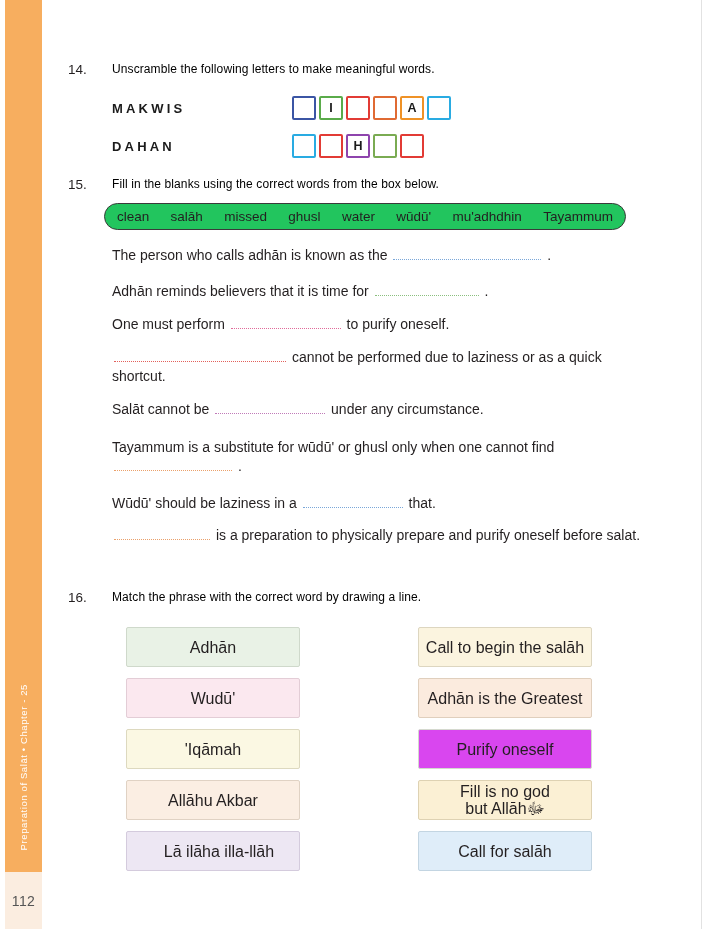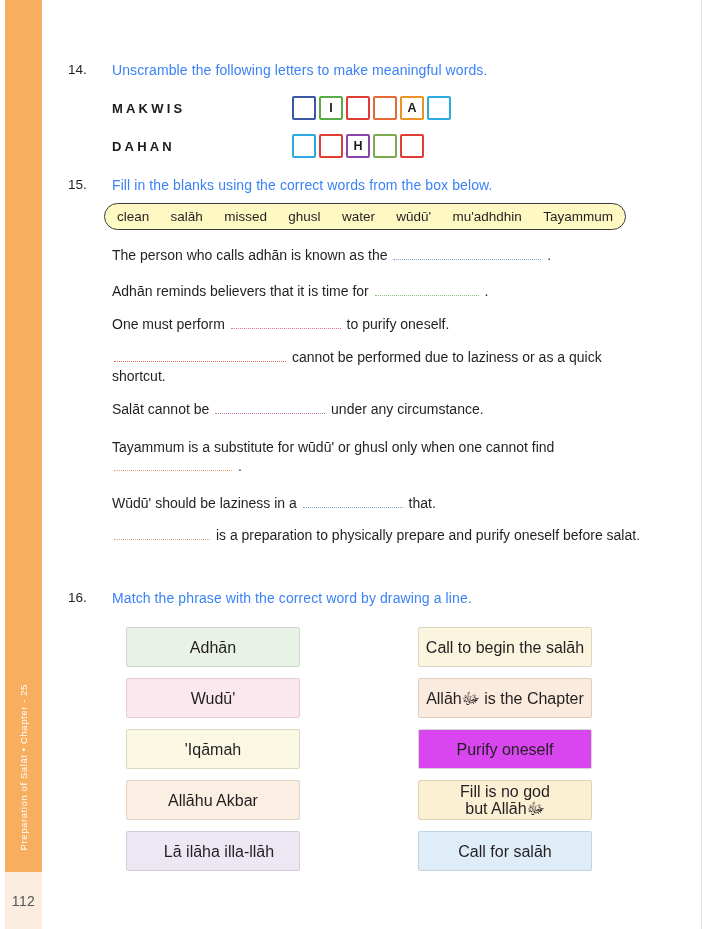--- a/index.html
+++ b/index.html
@@ -84,22 +84,22 @@
     left: 68px;
     top: 0;
     width: 40px;
     font-size: 13.5px;
     color: #231f20;
   }
   .q-text {
     position: absolute;
     left: 112px;
     top: 0;
-    font-size: 14px;
-    color: #3b82f6;
+    font-size: 12px;
+    color: #000000;
     letter-spacing: 0.1px;
   }
 
   
   .scramble-row {
     position: absolute;
     left: 112px;
     display: flex;
     align-items: center;
   }
@@ -223,21 +223,21 @@
         <div class="letter-cell" style="border-color: rgb(142, 68, 173);">H</div>
         <div class="letter-cell" style="border-color: rgb(122, 171, 82);"></div>
         <div class="letter-cell" style="border-color: rgb(226, 59, 53);"></div>
       </div>
   </div>
 
   <div class="question" style="top:177px;">
     <div class="q-num">15.</div>
     <div class="q-text">Fill in the blanks using the correct words from the box below.</div>
   </div>
-  <div id="word-bank" style="background: #fef9c3;">
+  <div id="word-bank" style="background: #22c55e;">
       <span class="bank-word">clean</span>
       <span class="bank-word">salāh</span>
       <span class="bank-word">missed</span>
       <span class="bank-word">ghusl</span>
       <span class="bank-word">water</span>
       <span class="bank-word">wūdū'</span>
       <span class="bank-word">mu'adhdhin</span>
       <span class="bank-word">Tayammum</span>
     </div>
   <div id="fill-sentences">
@@ -255,20 +255,20 @@
     <div class="q-num">16.</div>
     <div class="q-text">Match the phrase with the correct word by drawing a line.</div>
   </div>
   <div id="match-area">
       <div class="match-box match-left" style="background: rgb(233, 242, 230); border-color: rgb(207, 217, 203); white-space: pre-line; top: 627px;">Adhān</div>
       <div class="match-box match-left" style="background: rgb(251, 232, 239); border-color: rgb(227, 205, 214); white-space: pre-line; top: 678px;">Wudū'</div>
       <div class="match-box match-left" style="background: rgb(251, 248, 227); border-color: rgb(221, 217, 191); white-space: pre-line; top: 729px;">'Iqāmah</div>
       <div class="match-box match-left" style="background: rgb(251, 238, 227); border-color: rgb(224, 210, 196); white-space: pre-line; top: 780px;">Allāhu Akbar</div>
       <div class="match-box match-left" style="background: rgb(237, 231, 243); border-color: rgb(212, 203, 221); white-space: pre-line; top: 831px; padding-left: 12px;">Lā ilāha illa-llāh</div>
       <div class="match-box match-right" style="background: rgb(251, 244, 223); border-color: rgb(221, 214, 192); white-space: pre-line; top: 627px;">Call to begin the salāh</div>
-      <div class="match-box match-right" style="background: rgb(251, 235, 222); border-color: rgb(224, 207, 189); white-space: pre-line; top: 678px;">Allāhﷻ is the Chapter</div>
+      <div class="match-box match-right" style="background: rgb(251, 235, 222); border-color: rgb(224, 207, 189); white-space: pre-line; top: 678px;">Adhān is the Greatest</div>
       <div class="match-box match-right" style="background: #d946ef; border-color: rgb(212, 217, 206); white-space: pre-line; top: 729px;">Purify oneself</div>
       <div class="match-box match-right" style="background: rgb(251, 240, 212); border-color: rgb(222, 210, 179); white-space: pre-line; top: 780px;">Fill is no god
 but Allāhﷻ</div>
       <div class="match-box match-right" style="background: rgb(223, 237, 249); border-color: rgb(195, 213, 226); white-space: pre-line; top: 831px;">Call for salāh</div>
     </div>
 
 </div>
 
 </body></html>

